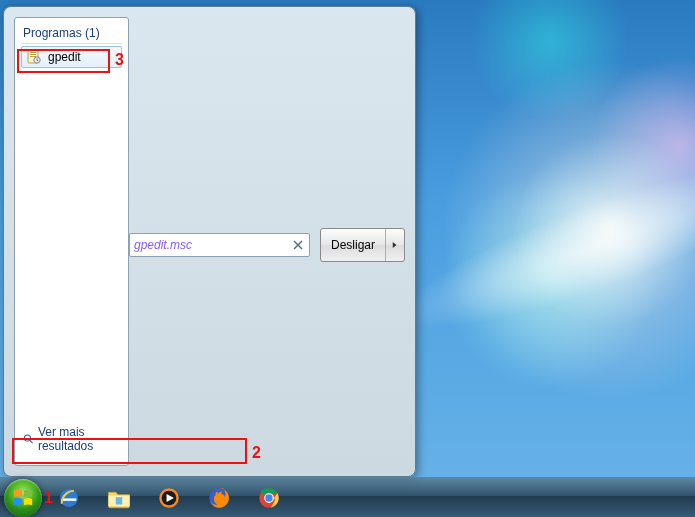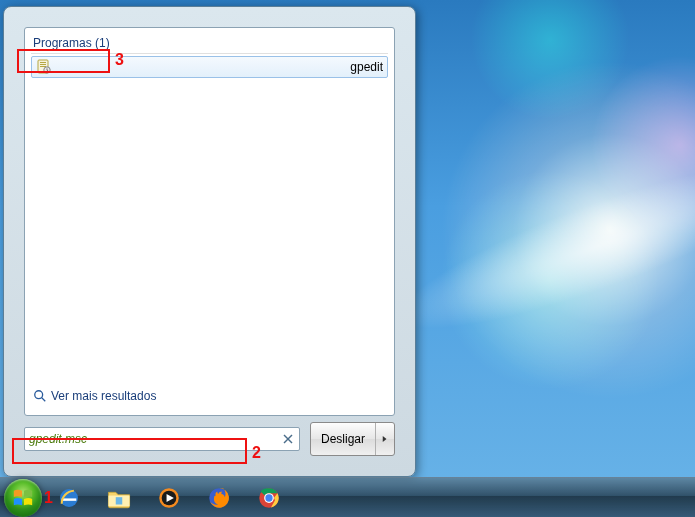--- a/index.html
+++ b/index.html
@@ -64,22 +64,22 @@
 
   
   .start-panel {
     position: absolute;
     left: 3px; bottom: 40px;
     width: 413px; height: 471px;
     background: linear-gradient(180deg, #dbe7ee 0%, #cdd9e1 100%);
     border: 1px solid #5b7e97;
     border-radius: 8px;
     box-shadow: 2px 2px 10px rgba(0,0,0,.4);
-    padding: 20px;
-    display: flex; flex-direction: column;
+    padding: 10px;
+    display: flex; flex-direction: row;
   }
   .results-area {
     flex: 1;
     background: #fff;
     border: 1px solid #8ba2b3;
     border-radius: 3px;
     padding: 8px 6px 6px 6px;
     display: flex; flex-direction: column;
   }
   .category-header {
@@ -90,21 +90,20 @@
     margin-bottom: 2px;
   }
   .result-item {
     display: flex; align-items: center;
     height: 22px;
     background: linear-gradient(180deg, #f4f9fe 0%, #e3f0fb 100%);
     border: 1px solid #9ac1e8;
     border-radius: 2px;
     padding: 0 4px;
     gap: 6px;
-    justify-content: space-between;
   }
   .result-item .ico { width:16px; height:16px; }
   .result-item .label { color:#000; }
 
   .spacer { flex:1; }
 
   .more-results {
     display:flex; align-items:center; gap:4px;
     color:#1a3e7a; padding:4px 2px 6px 2px;
   }
@@ -120,21 +119,21 @@
     background:#fff;
     border:1px solid #8ba2b3;
     border-radius:2px;
     display:flex; align-items:center;
     padding:0 4px;
     position:relative;
   }
   .search-box input {
     flex:1; border:none; outline:none;
     font: italic 12px "Segoe UI", sans-serif;
-    color:#4d7c0f;
+    color:#8b5cf6;
   }
   .search-box .clear {
     width:14px; height:14px; color:#4a6d8a; cursor:pointer;
     display:flex; align-items:center; justify-content:center;
   }
 
   .shutdown-group {
     display:flex; height:34px;
     border:1px solid #8a8a8a;
     border-radius:3px; overflow:hidden;

